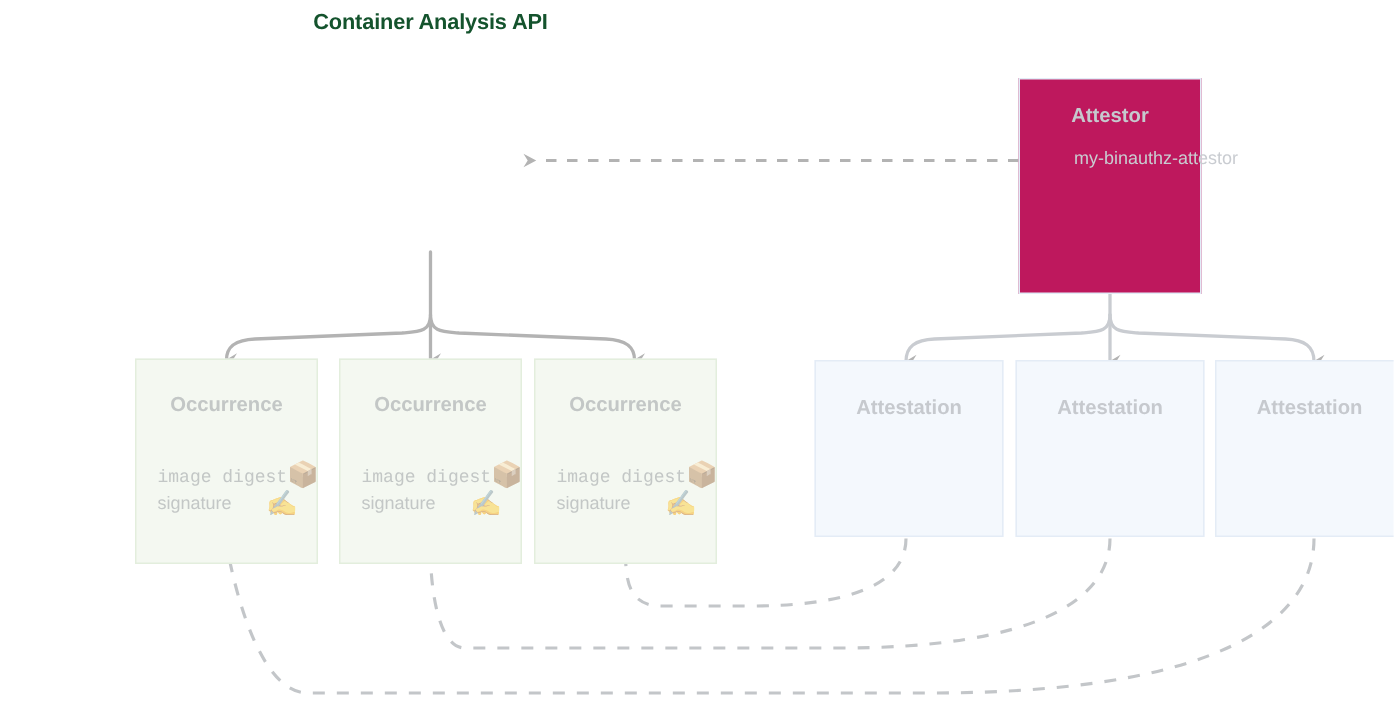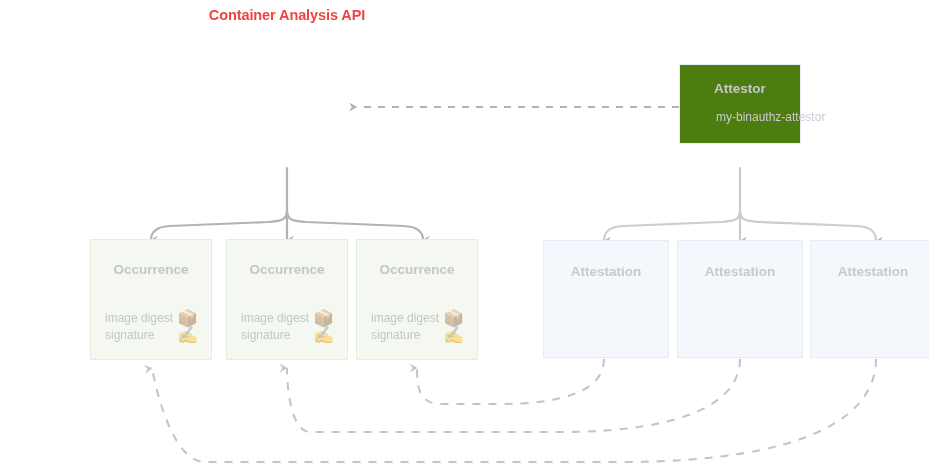--- a/index.html
+++ b/index.html
@@ -30,21 +30,21 @@
   }
 
   .section-title {
     position: absolute;
     font-size: 14.5px;
     font-weight: bold;
     letter-spacing: -0.1px;
     white-space: nowrap;
     text-align: center;
   }
-  .section-title.left  { color: #ef4444; }
+  .section-title.left  { color: #14532d; }
   .section-title.right { color: #c9ccd1; }
 
   .node {
     position: absolute;
     box-sizing: border-box;
     border-style: solid;
     border-width: 1px;
   }
 
   .node .node-title {
@@ -71,32 +71,32 @@
     left: 226px; top: 57px;
     width: 122px; height: 111px;
     background: #d9ead3;
     border-color: #82b366;
   }
   .node.note .node-title { top: 12px; color: #111111; }
   .node.note .node-sub   { top: 41px; color: #222222; }
 
   
   .node.attestor {
-    left: 679px; top: 64px;
-    width: 122px; height: 80px;
-    background: #4d7c0f;
+    left: 679px; top: 52px;
+    width: 122px; height: 144px;
+    background: #be185d;
     border-color: #e2ecf7;
   }
   .node.attestor .node-title { top: 16px; color: #c6c9ce; }
   .node.attestor .node-sub   { top: 45px; color: #c9ccd1; margin-left: 36px; }
 
   
   .node.occurrence {
     top: 239px;
-    width: 122px; height: 121px;
+    width: 122px; height: 137px;
     background: #f4f8f1;
     border-color: #e3eedd;
   }
   .node.occurrence .node-title { top: 22px; color: #c3c7c6; }
 
   .node.occurrence .row {
     position: absolute;
     left: 14px;
     right: 12px;
     height: 22px;
@@ -107,21 +107,21 @@
   .node.occurrence .row .row-label {
     font-size: 12px;
     color: #c3c7c6;
     white-space: nowrap;
   }
   .node.occurrence .row .row-icon {
     font-size: 17px;
     line-height: 1;
     opacity: 0.45;
   }
-  .node.occurrence .row.digest { top: 67px; }
+  .node.occurrence .row.digest { top: 67px; font-family: Liberation Mono, monospace; }
   .node.occurrence .row.sig    { top: 84px; }
 
   .occ1 { left: 90px; }
   .occ2 { left: 226px; }
   .occ3 { left: 356px; }
 
   
   .node.attestation {
     top: 240px;
     width: 126px; height: 118px;

